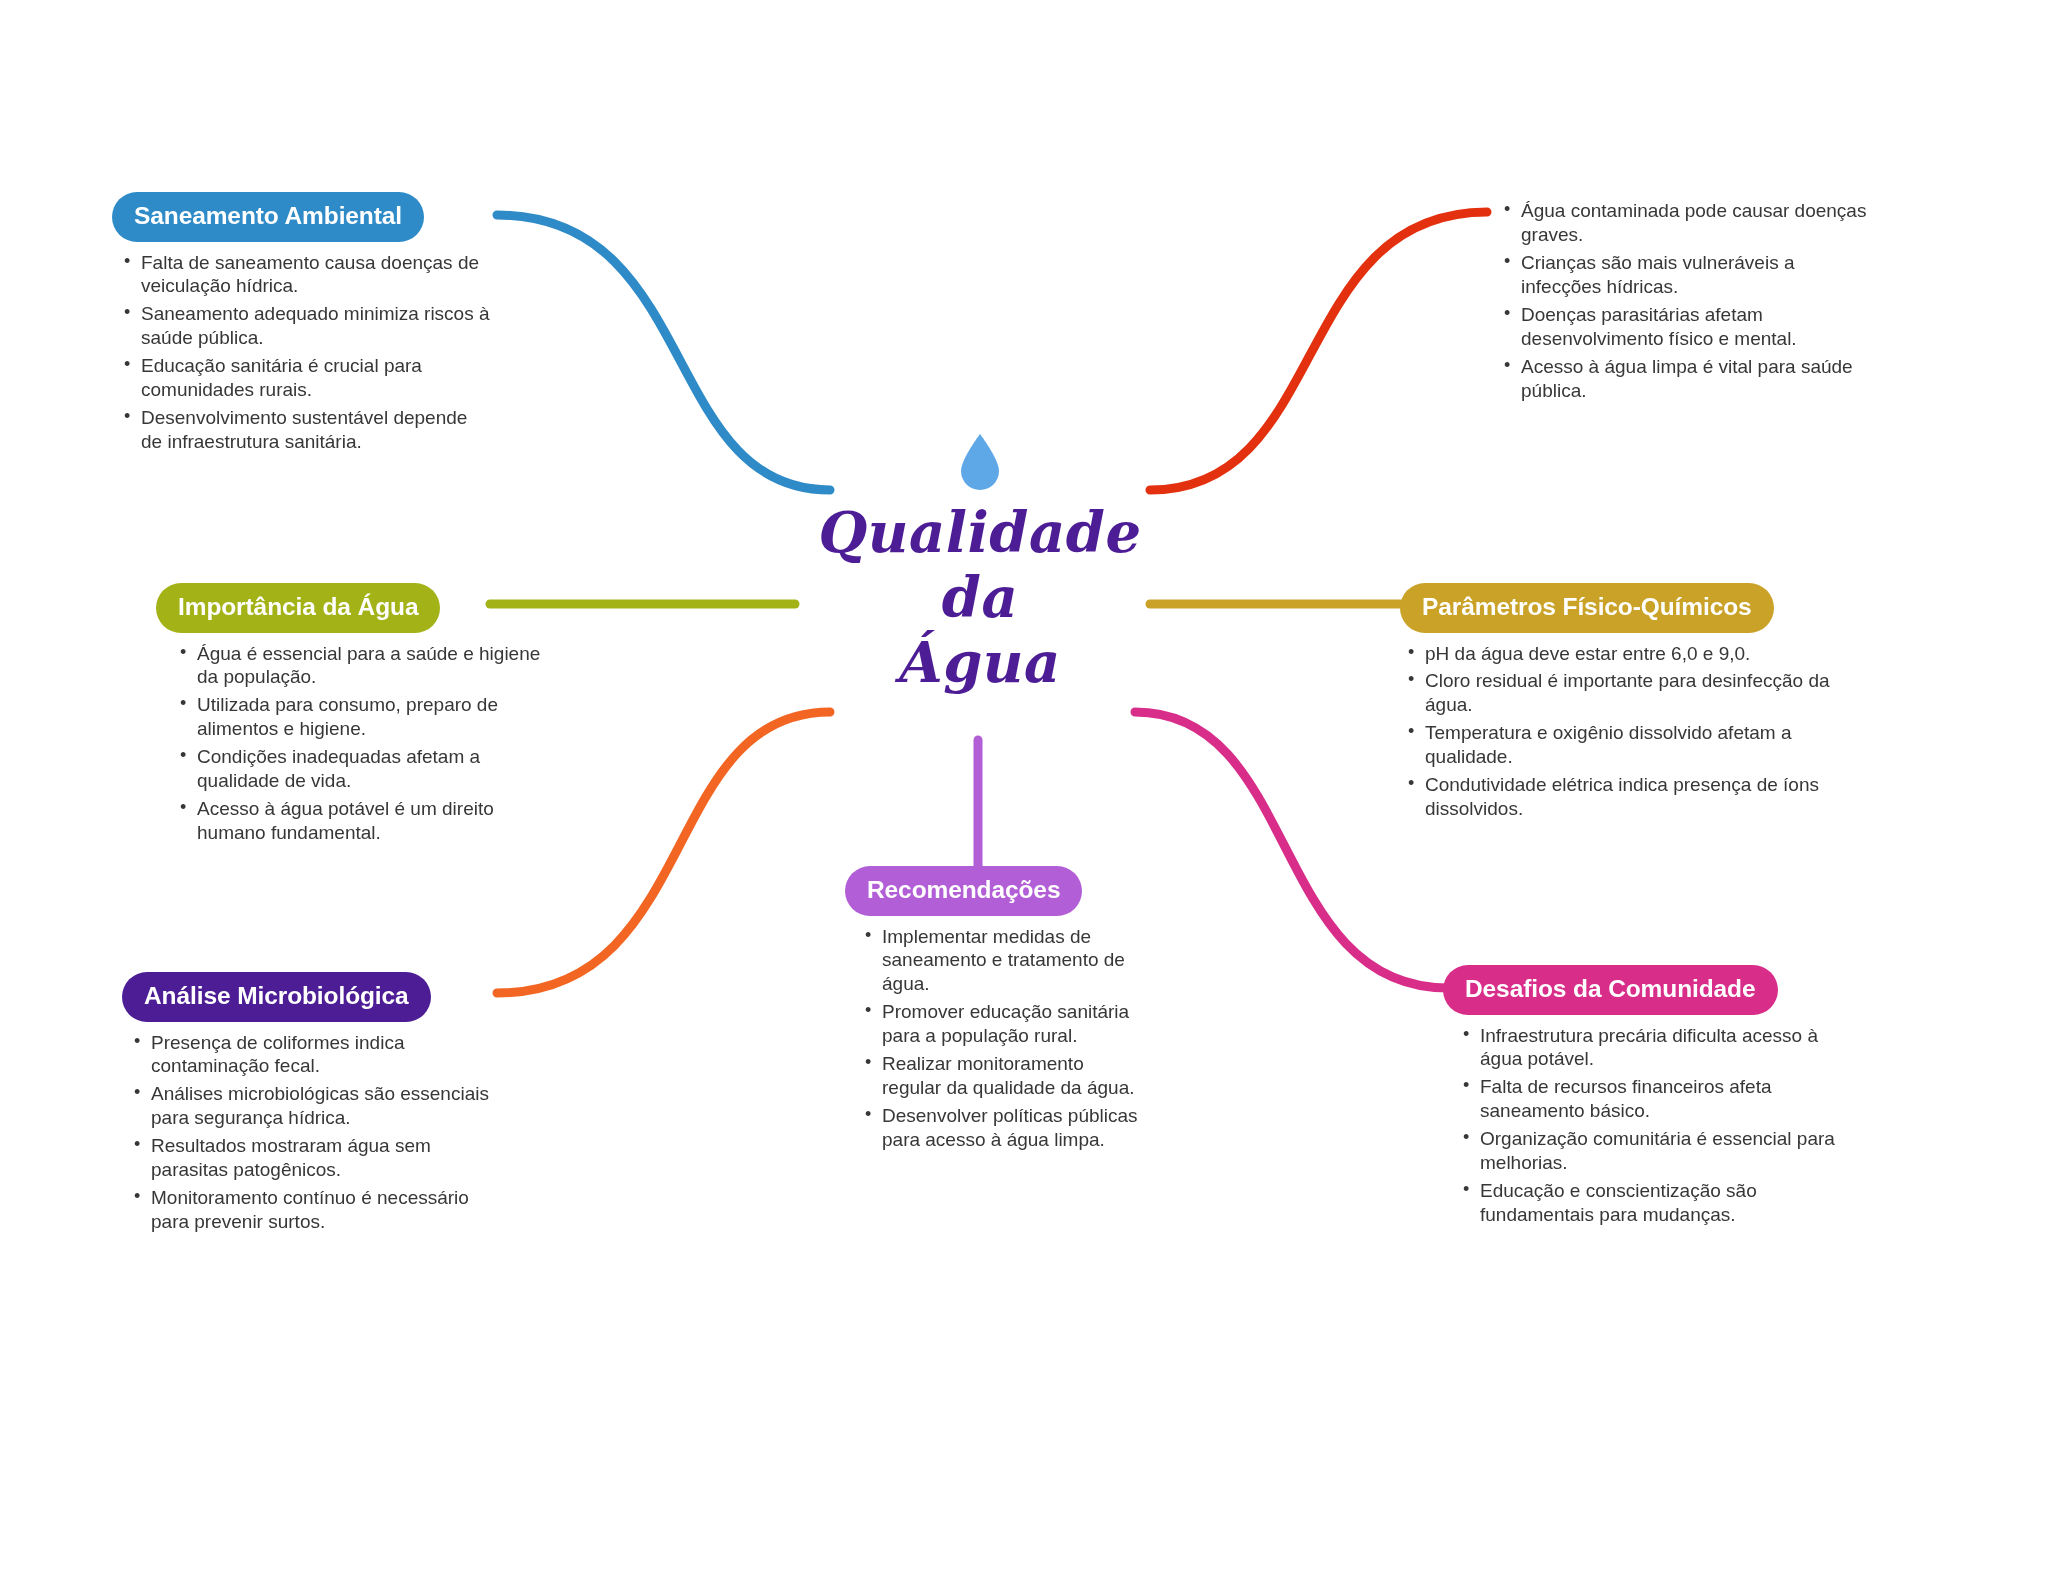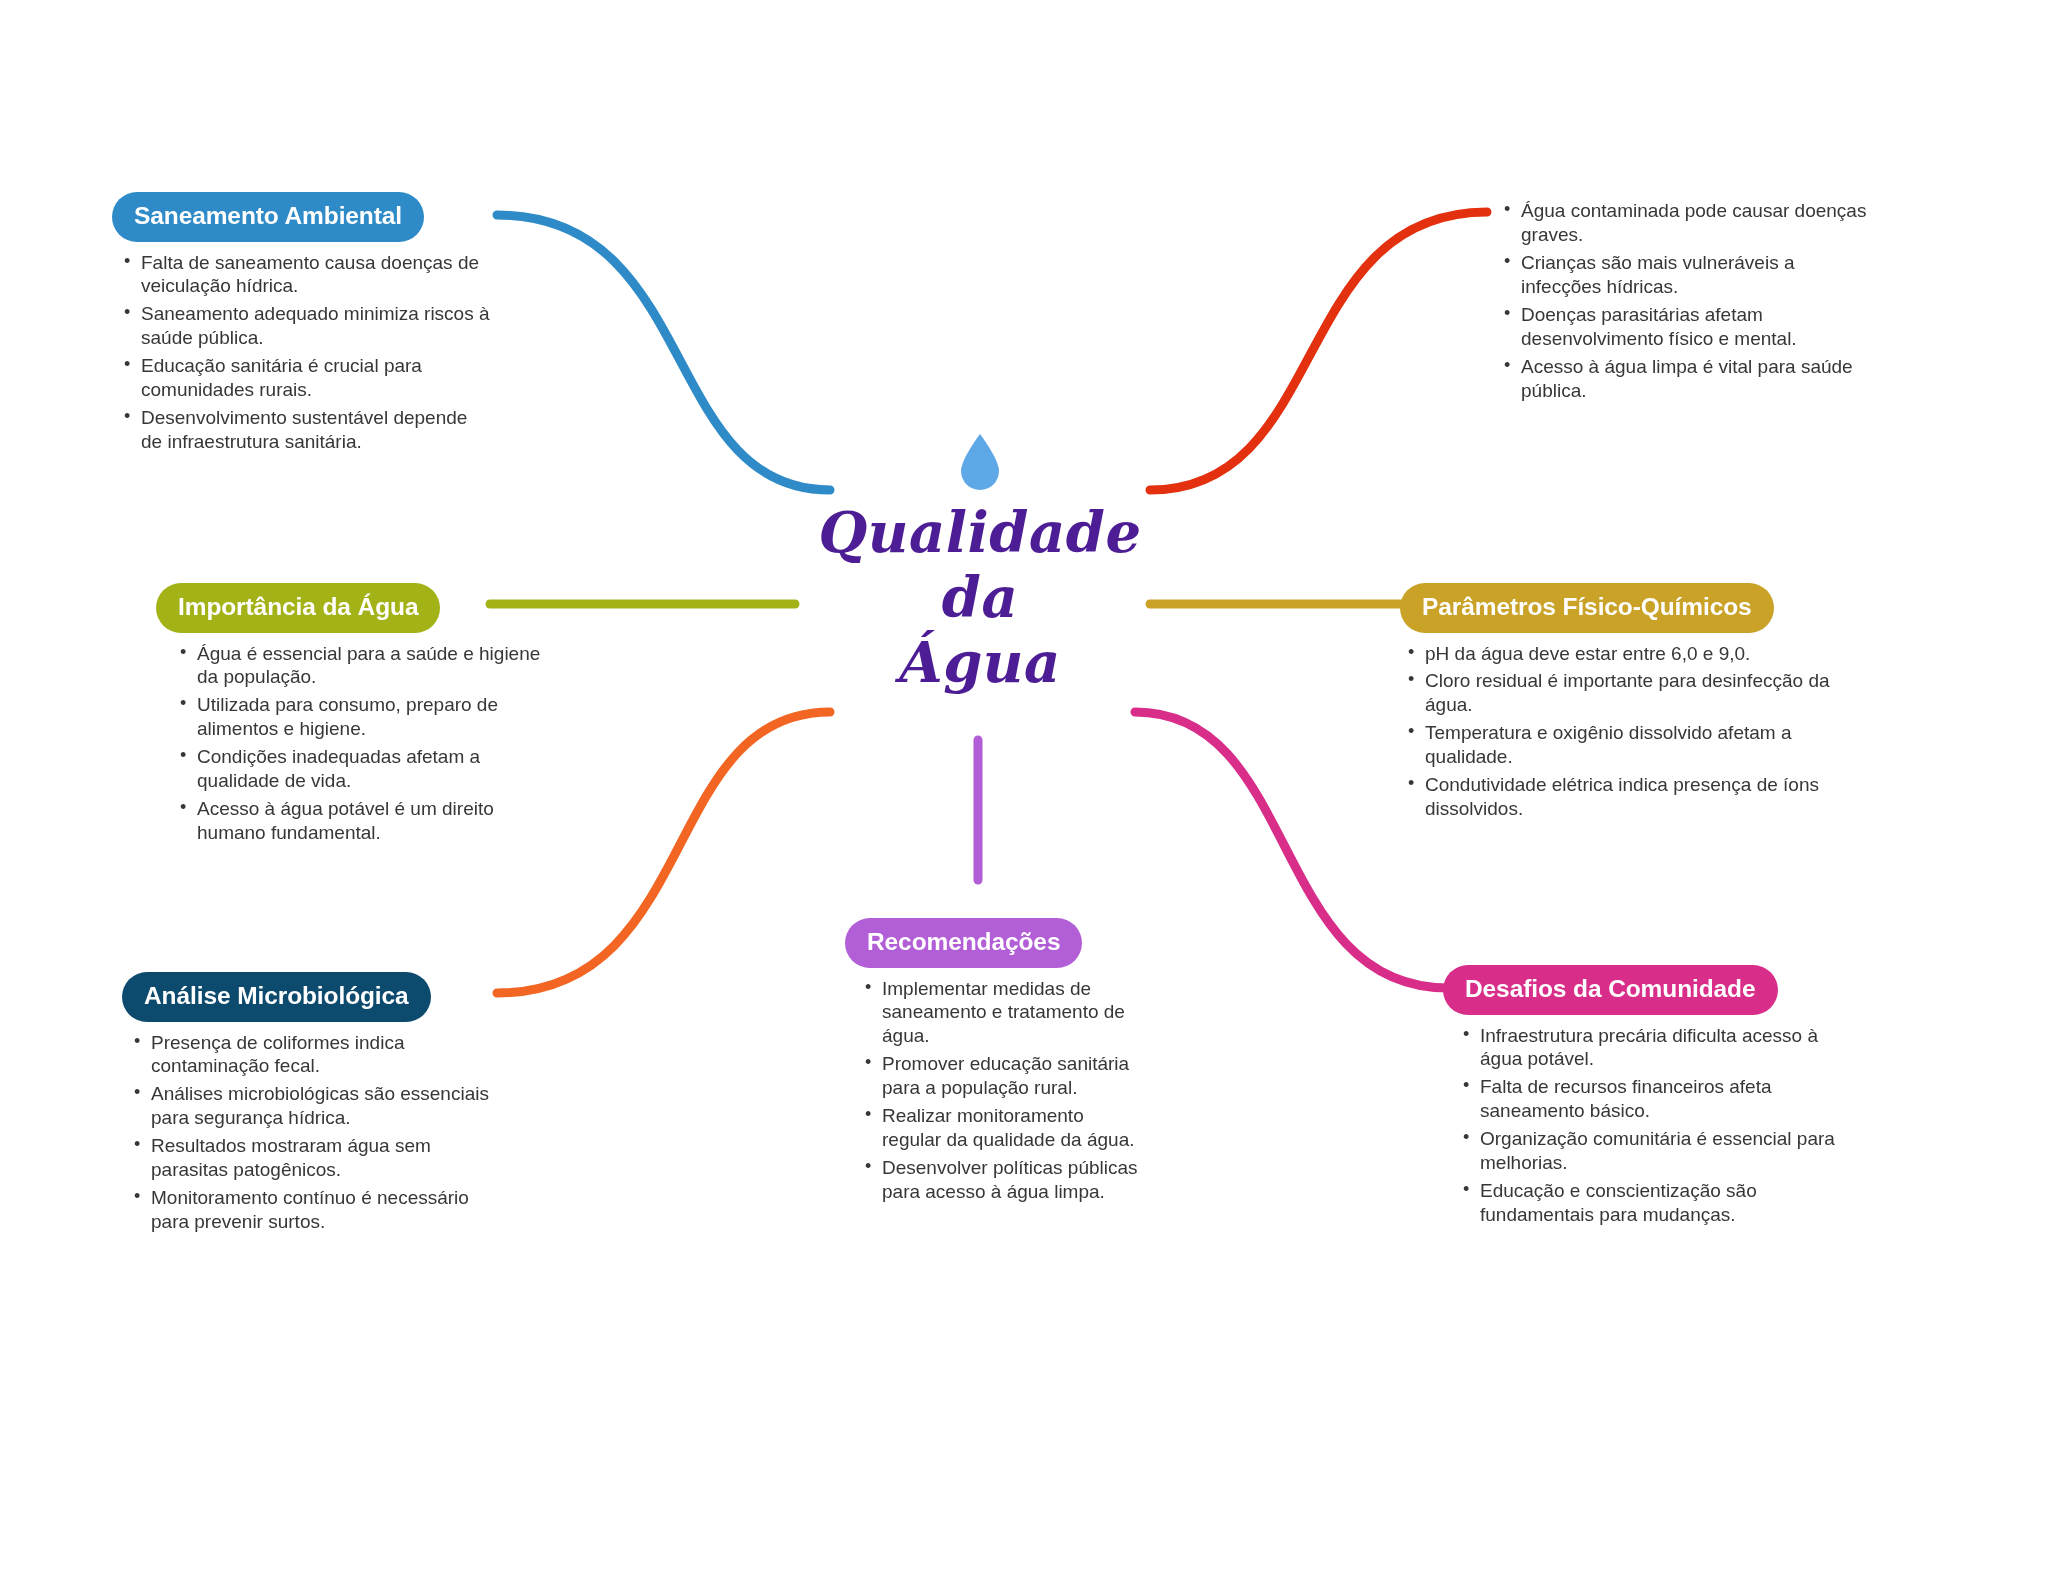--- a/index.html
+++ b/index.html
@@ -88,21 +88,21 @@
 
   .b-importancia       { left: 156px;  top: 583px;  width: 385px; }
   .b-importancia .bullets { padding-left: 22px; }
 
   .b-parametros        { left: 1400px; top: 583px;  width: 470px; }
   .b-parametros .bullets { padding-left: 6px; }
 
   .b-microbiologica    { left: 122px;  top: 972px;  width: 390px; }
   .b-microbiologica .bullets { padding-left: 10px; }
 
-  .b-recomendacoes     { left: 845px;  top: 918px;  width: 300px; }
+  .b-recomendacoes     { left: 845px;  top: 866px;  width: 300px; }
   .b-recomendacoes .bullets { padding-left: 18px; }
 
   .b-desafios          { left: 1443px; top: 965px;  width: 420px; }
   .b-desafios .bullets { padding-left: 18px; }
 </style>
 </head>
 <body>
 
 <div id="canvas">
 
@@ -167,21 +167,21 @@
     <div class="pill" style="background: rgb(201, 162, 39);">Parâmetros Físico-Químicos</div>
     <ul class="bullets">
       <li>pH da água deve estar entre 6,0 e 9,0.</li>
       <li>Cloro residual é importante para desinfecção da água.</li>
       <li>Temperatura e oxigênio dissolvido afetam a qualidade.</li>
       <li>Condutividade elétrica indica presença de íons dissolvidos.</li>
     </ul>
   </div>
 
   <div class="branch b-microbiologica">
-    <div class="pill" style="background: #0c4a6e;">Análise Microbiológica</div>
+    <div class="pill" style="background: #4c1d95;">Análise Microbiológica</div>
     <ul class="bullets">
       <li>Presença de coliformes indica contaminação fecal.</li>
       <li>Análises microbiológicas são essenciais para segurança hídrica.</li>
       <li>Resultados mostraram água sem parasitas patogênicos.</li>
       <li>Monitoramento contínuo é necessário para prevenir surtos.</li>
     </ul>
   </div>
 
   <div class="branch b-recomendacoes">
     <div class="pill" style="background: rgb(178, 94, 214);">Recomendações</div>

